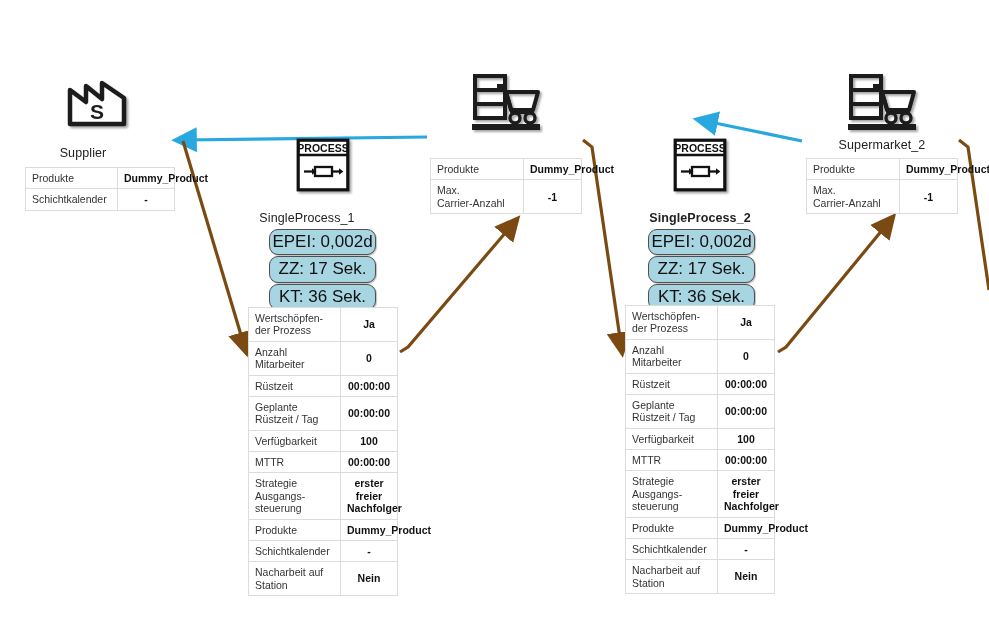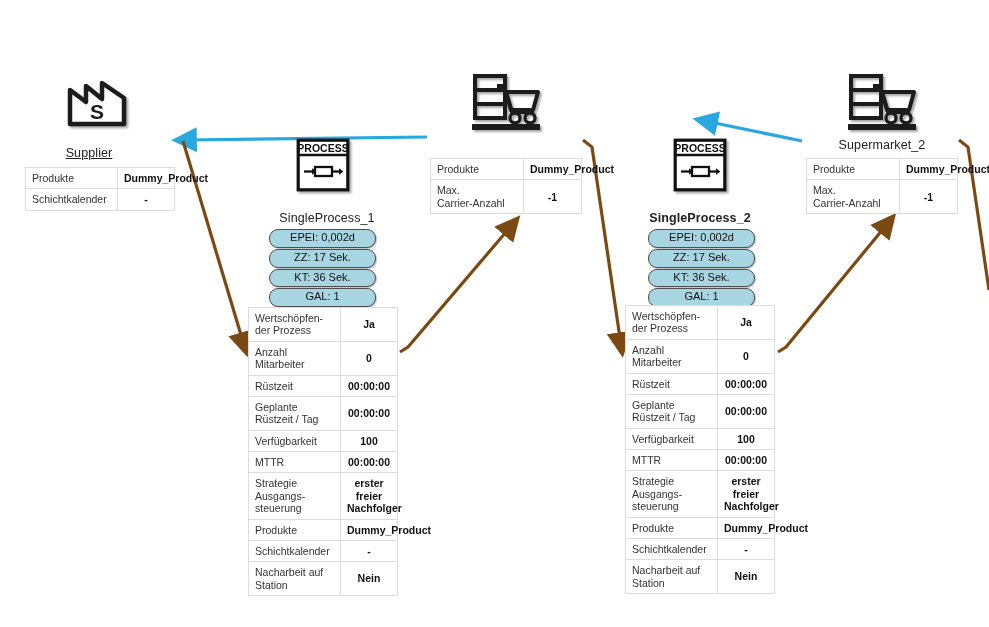--- a/index.html
+++ b/index.html
@@ -22,21 +22,21 @@
   
   .ptable{position:absolute;border-collapse:collapse;background:#fff;
           border:1px solid #d2d2d2;font-size:10.5px;color:#333;table-layout:fixed;}
   .ptable td{border:1px solid #dcdcdc;padding:4px 6px;vertical-align:middle;line-height:1.18;}
   .ptable td.k{text-align:left;color:#333;font-weight:400;}
   .ptable td.v{text-align:center;font-weight:bold;color:#111;}
 
   
   .kpis{position:absolute;display:flex;flex-direction:column;gap:1px;}
   .kpi{background:#a8d5e2;border:1.6px solid #4f4f4f;border-radius:9px;
-       text-align:center;font-size:11px;color:#111;padding:1px 0 2px 0;
+       text-align:center;font-size:17px;color:#111;padding:1px 0 2px 0;
        line-height:1.25;box-shadow:1px 1px 1px rgba(0,0,0,.25);}
 </style>
 </head>
 <body>
 
 <div id="canvas">
 
   <svg id="svg-layer" viewBox="0 0 989 627" xmlns="http://www.w3.org/2000/svg">
     <defs>
       <marker id="mk-brown" markerWidth="9" markerHeight="9" refX="4" refY="4.5" orient="auto" markerUnits="strokeWidth">
@@ -71,21 +71,21 @@
     </g>
   </svg>
 
   <div class="node">
     <div class="icon-wrap" style="left:66px;top:74px;">
       <svg width="68" height="55" viewBox="0 0 68 55">
         <path d="M4,50 L4,16 L20,28 L20,12 L36,25 L36,9 L58,24 L58,50 Z" fill="#ffffff" stroke="#1c1c1c" stroke-width="4.5" stroke-linejoin="round"></path>
         <text x="31" y="45" font-family="'Liberation Sans',sans-serif" font-size="21" font-weight="bold" text-anchor="middle" fill="#1c1c1c">S</text>
       </svg>
     </div>
-    <div class="node-title" style="left:14px;top:146px;width:150px;text-decoration:underline;">Supplier</div>
+    <div class="node-title" style="left:8px;top:146px;width:150px;">Supplier</div>
     <table class="ptable" style="left:25px;top:167px;width:150px;">
       <tbody>
           <tr>
         <td class="k" style="width:79px;">Produkte</td>
         <td class="v">Dummy_Product</td>
       </tr>
       <tr>
         <td class="k">Schichtkalender</td>
         <td class="v">-</td>
       </tr>
@@ -99,21 +99,21 @@
         <rect x="2.2" y="2.2" width="49.6" height="49.6" fill="#ffffff" stroke="#111" stroke-width="3.2"></rect>
         <line x1="2.2" y1="17" x2="51.8" y2="17" stroke="#111" stroke-width="2.6"></line>
         <text x="27" y="13.6" font-family="'Liberation Sans',sans-serif" font-size="10.5" font-weight="bold" text-anchor="middle" fill="#111">PROCESS</text>
         <rect x="19" y="29" width="17" height="9" fill="#fff" stroke="#111" stroke-width="2.3"></rect>
         <line x1="8" y1="33.5" x2="17" y2="33.5" stroke="#111" stroke-width="2.3"></line>
         <path d="M16,30.2 L20.4,33.5 L16,36.8 Z" fill="#111"></path>
         <line x1="37" y1="33.5" x2="45" y2="33.5" stroke="#111" stroke-width="2.3"></line>
         <path d="M43,30.2 L47.4,33.5 L43,36.8 Z" fill="#111"></path>
       </svg>
     </div>
-    <div class="node-title" style="left:252px;top:211px;width:150px;">SingleProcess_1</div>
+    <div class="node-title" style="left:232px;top:211px;width:150px;">SingleProcess_1</div>
 
     <div class="kpis" style="left:269px;top:229px;width:107px;">
       <div class="kpi">EPEI: 0,002d</div>
       <div class="kpi">ZZ: 17 Sek.</div>
       <div class="kpi">KT: 36 Sek.</div>
       <div class="kpi">GAL: 1</div>
     </div>
 
     <table class="ptable" style="left:248px;top:307px;width:150px;">
       <tbody>

